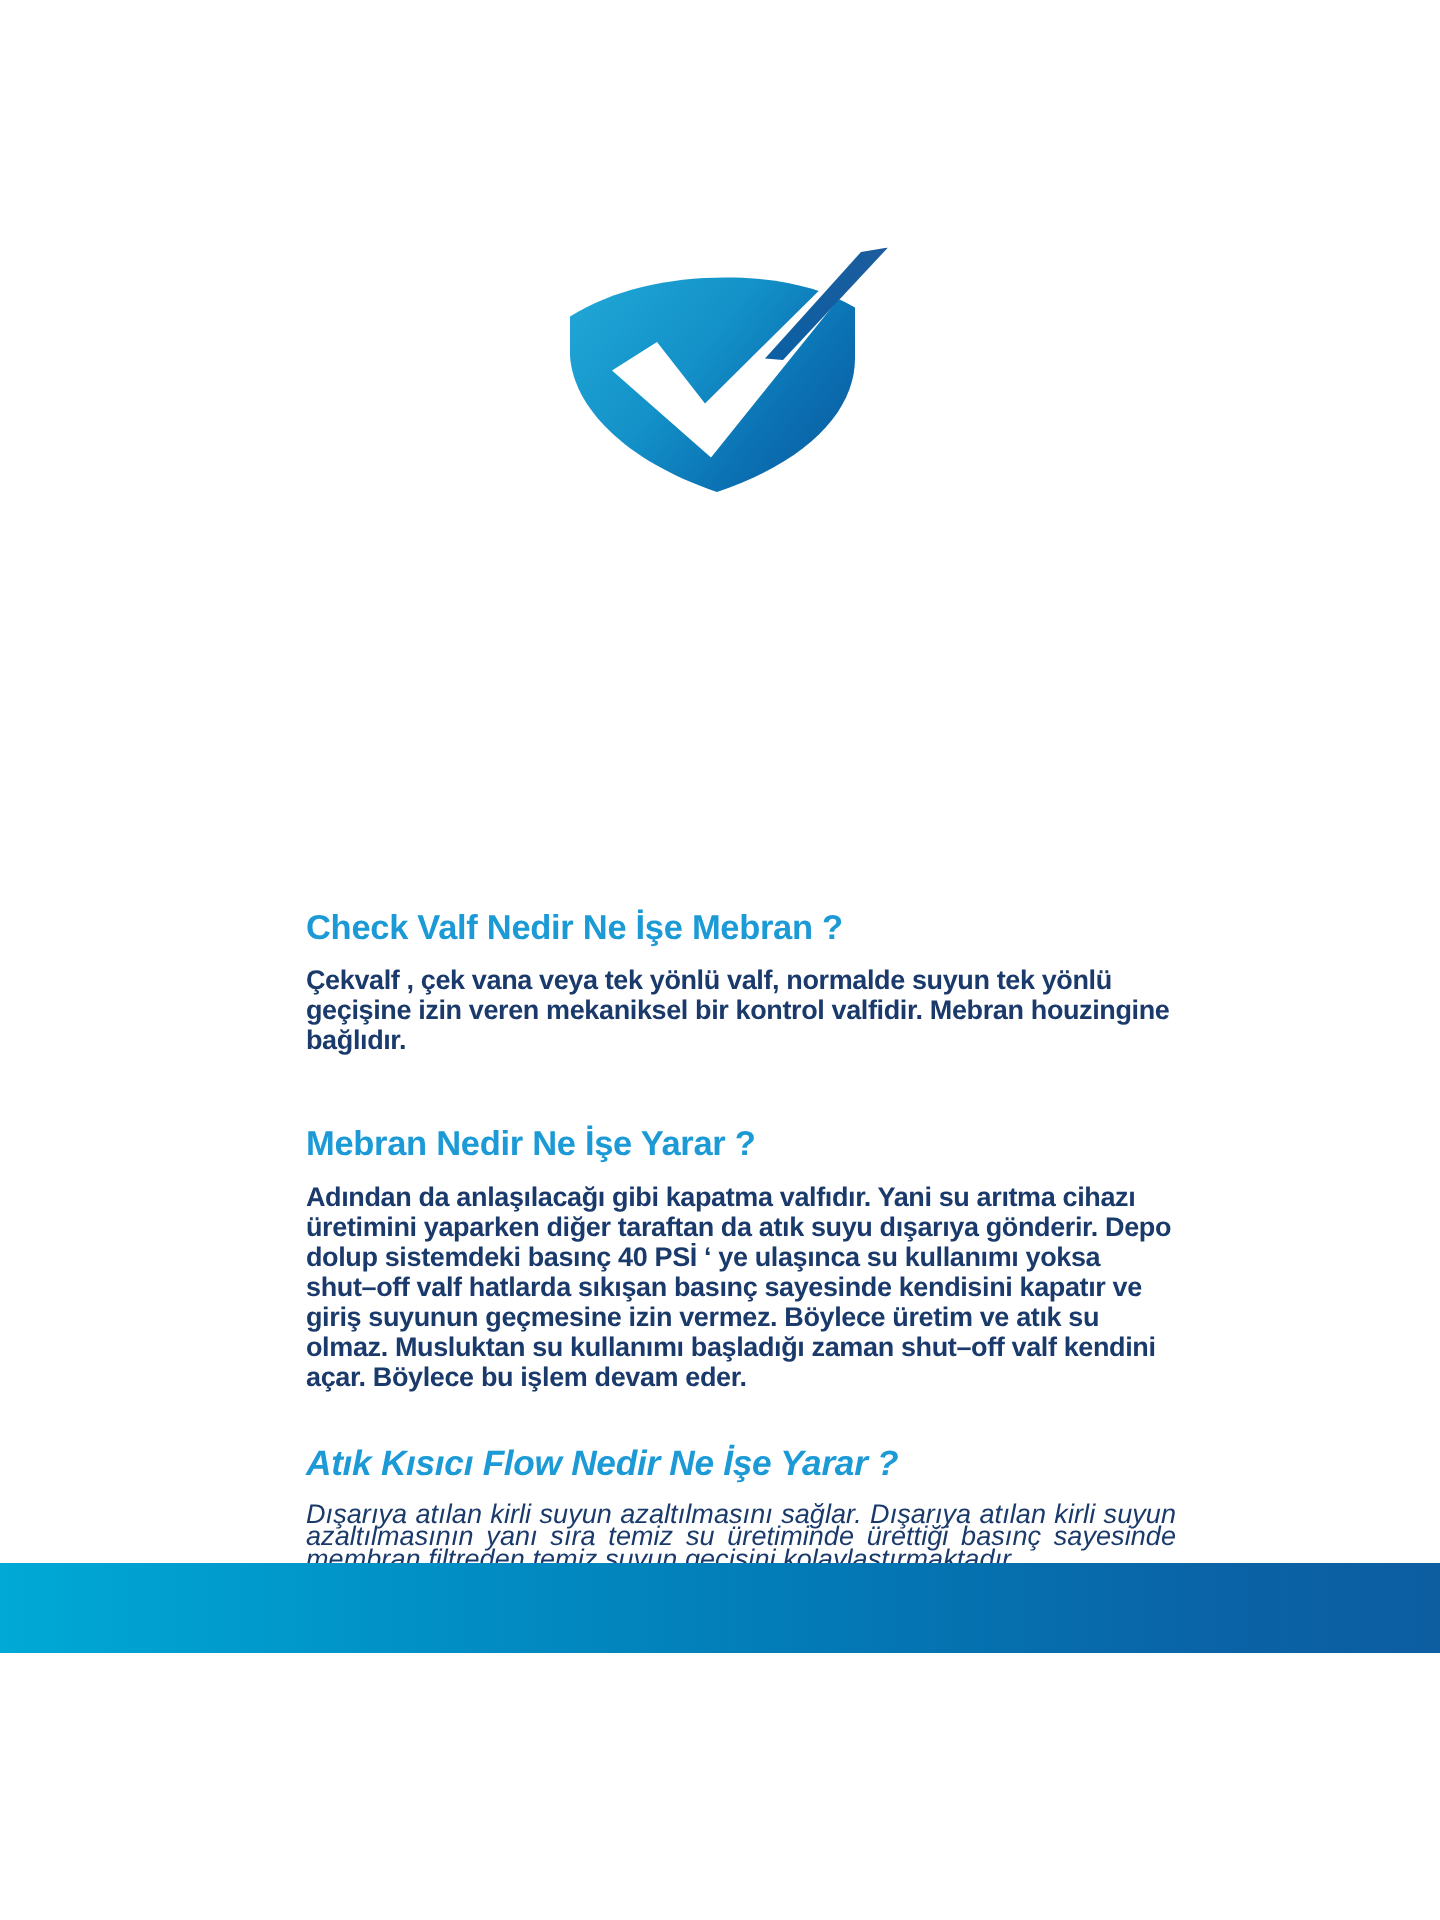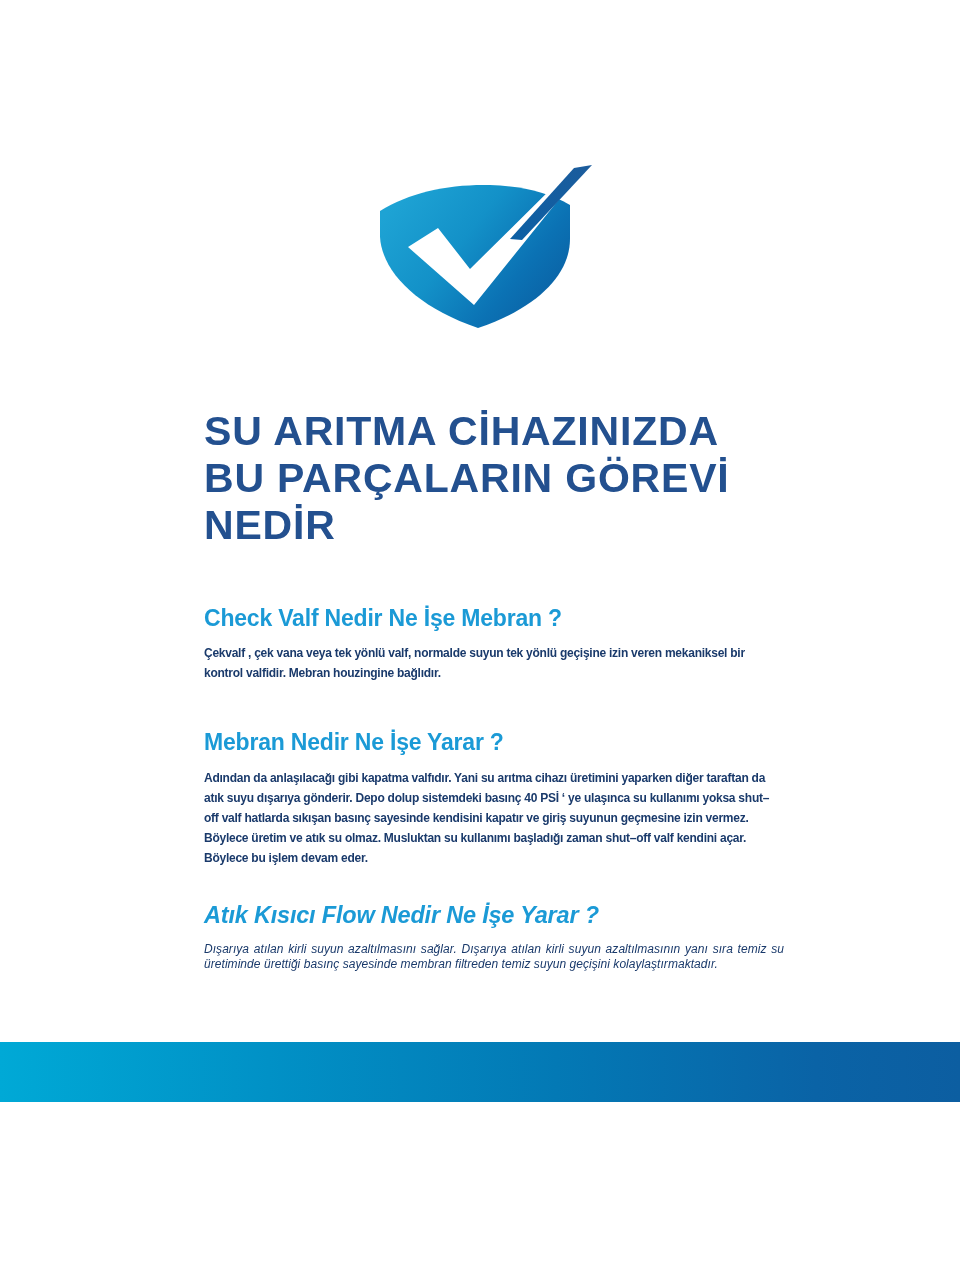--- a/index.html
+++ b/index.html
@@ -63,21 +63,21 @@
     font-weight: bold;
     font-size: 23px;
     line-height: 30px;
     letter-spacing: -0.2px;
     margin-bottom: 10px;
   }
 
   .section-body {
     color: #1A3A6B;
     font-weight: bold;
-    font-size: 12px;
+    font-size: 18px;
     line-height: 20px;
     letter-spacing: -0.25px;
   }
 
   
   .sec-check            { margin-top: 0px; }
   .sec-check .section-body   { width: 578px; }
 
   .sec-shutoff          { margin-top: 44px; }
   .sec-shutoff .section-title { margin-bottom: 11px; }
@@ -127,23 +127,20 @@
                L200,74 C200,108 170,142 108,163
                C46,142 12,106 10,72 Z" fill="url(#shieldGrad)"></path>
 
       <path d="M38,82 L68,63 L100,104 L200,5 L215,2 L104,140 Z" fill="#ffffff"></path>
 
       <path d="M204,3 L222,0 L152,75 L140,74 Z" fill="url(#tailGrad)"></path>
       <path d="M186,30 L197,25 L150,80 L146,74 Z" fill="#0C5FA4" opacity="0"></path>
     </svg>
   </div>
 
-  <h1 class="headline">SU ARITMA CİHAZINIZDA
-BU PARÇALARIN GÖREVİ
-NEDİR</h1>
 
   <div class="content">
 
     <section class="section sec-check">
       <h2 class="section-title">Check Valf Nedir Ne İşe Mebran ?</h2>
       <p class="section-body">Çekvalf , çek vana veya tek yönlü valf, normalde suyun tek yönlü geçişine izin veren mekaniksel bir kontrol valfidir. Mebran houzingine bağlıdır.</p>
     </section>
 
     <section class="section sec-shutoff">
       <h2 class="section-title">Mebran Nedir Ne İşe Yarar ?</h2>

